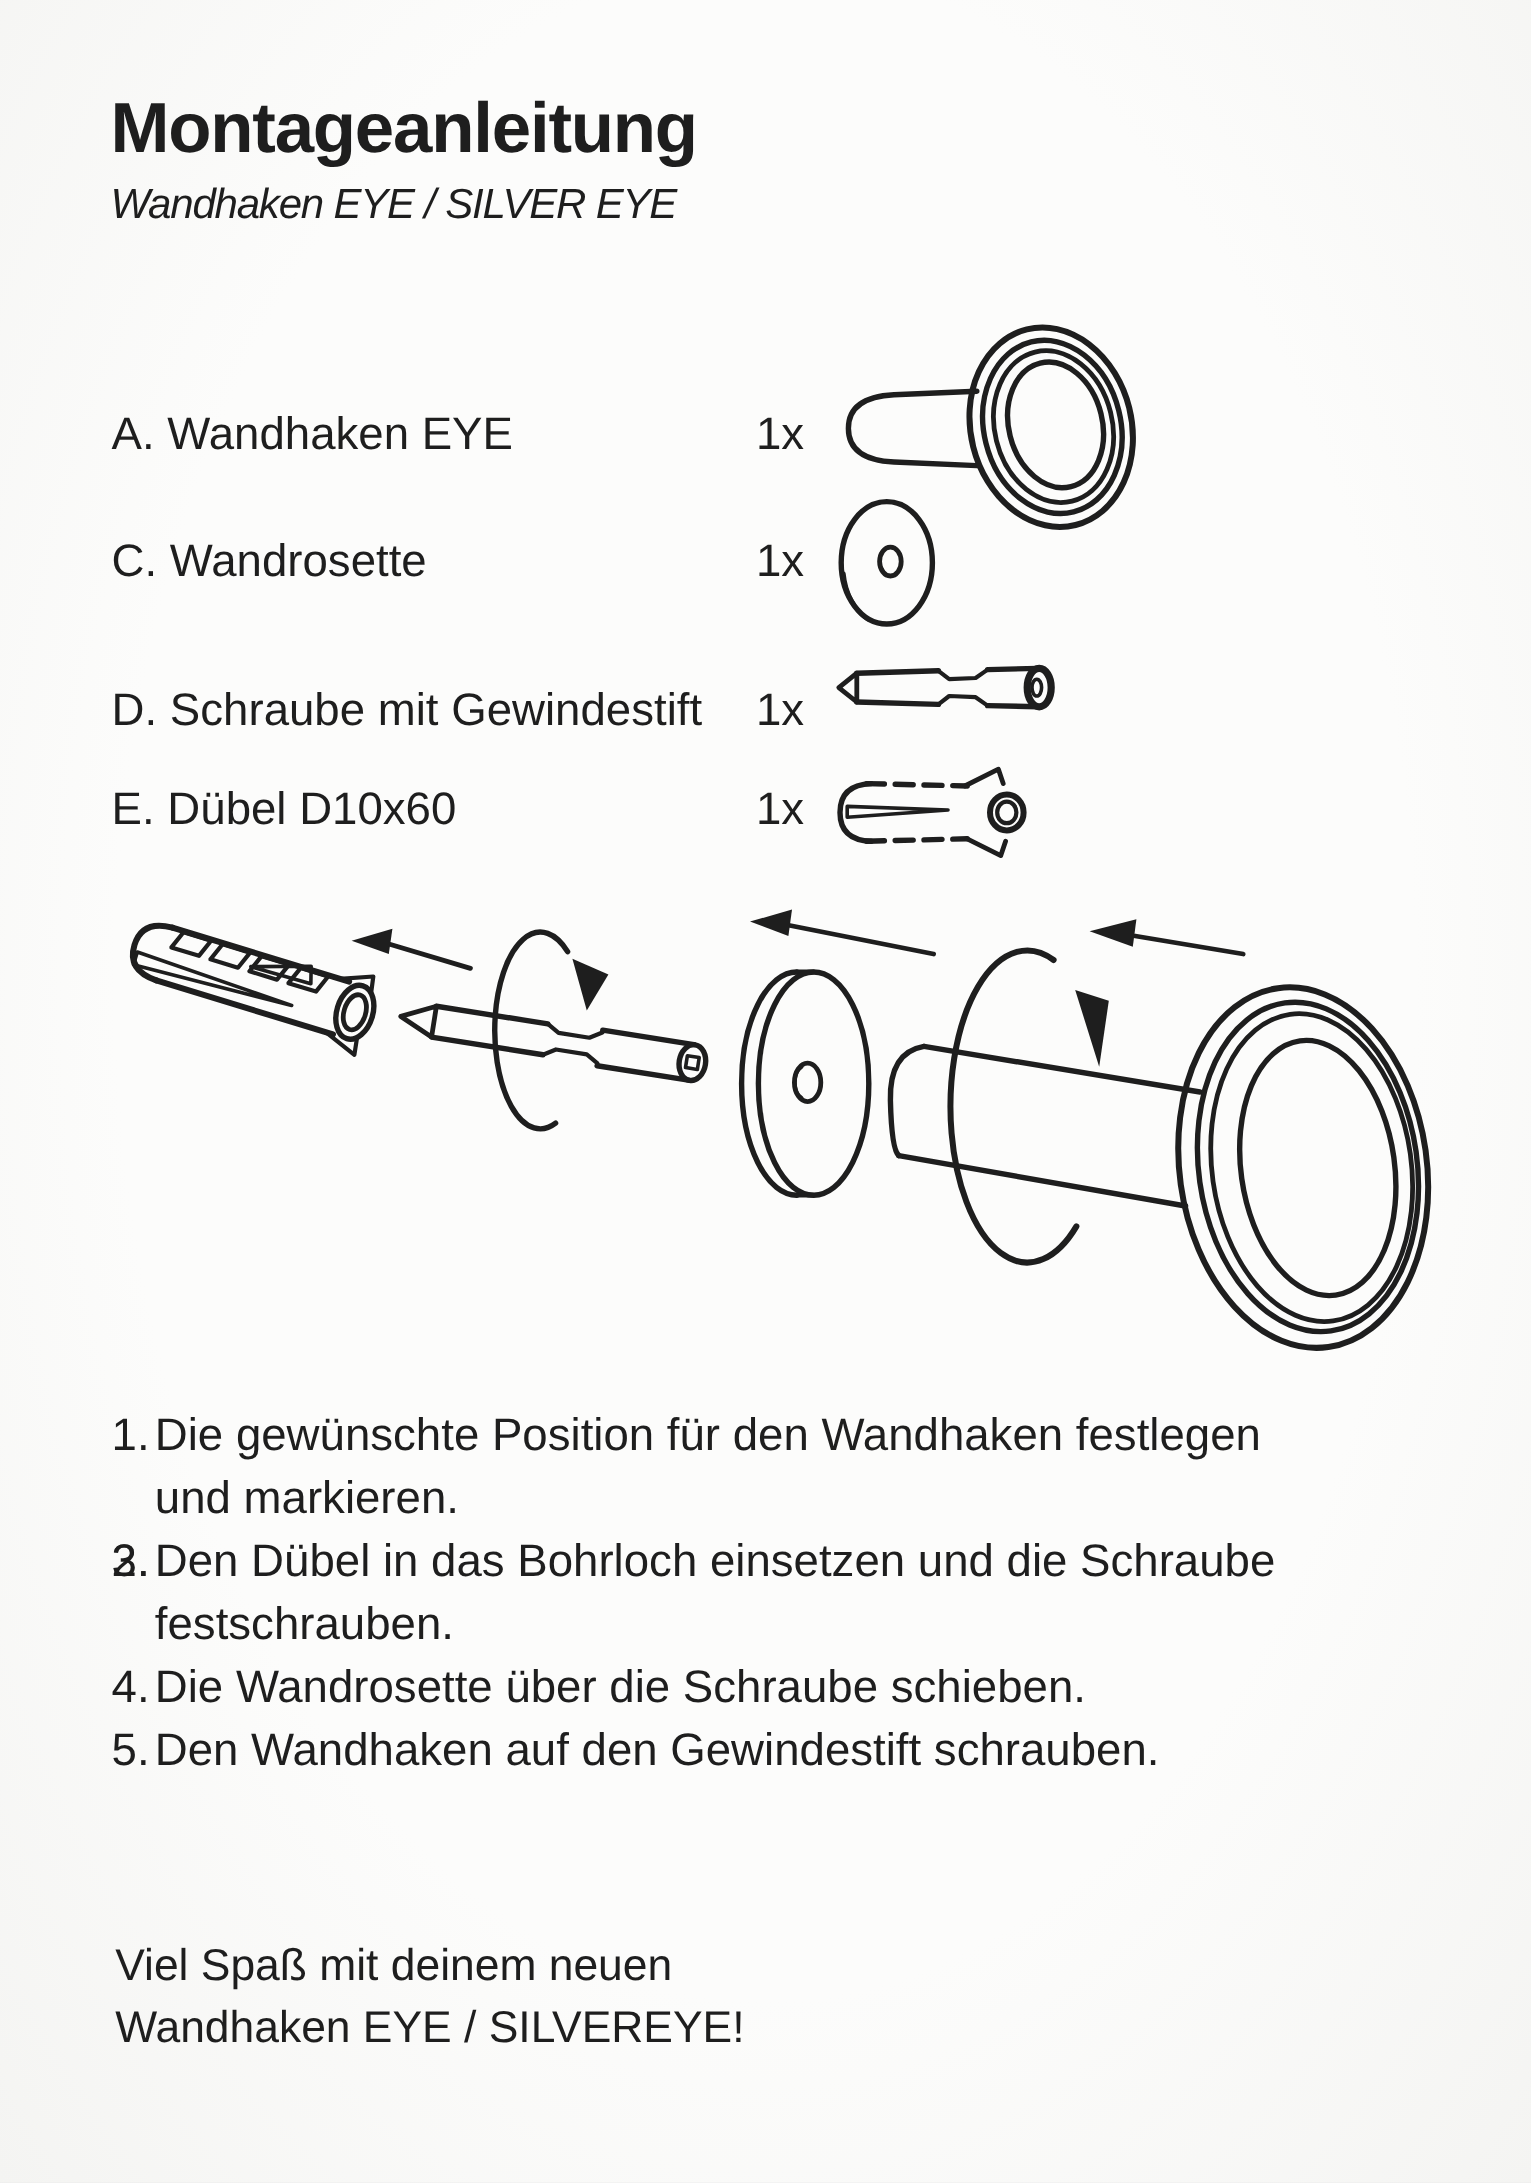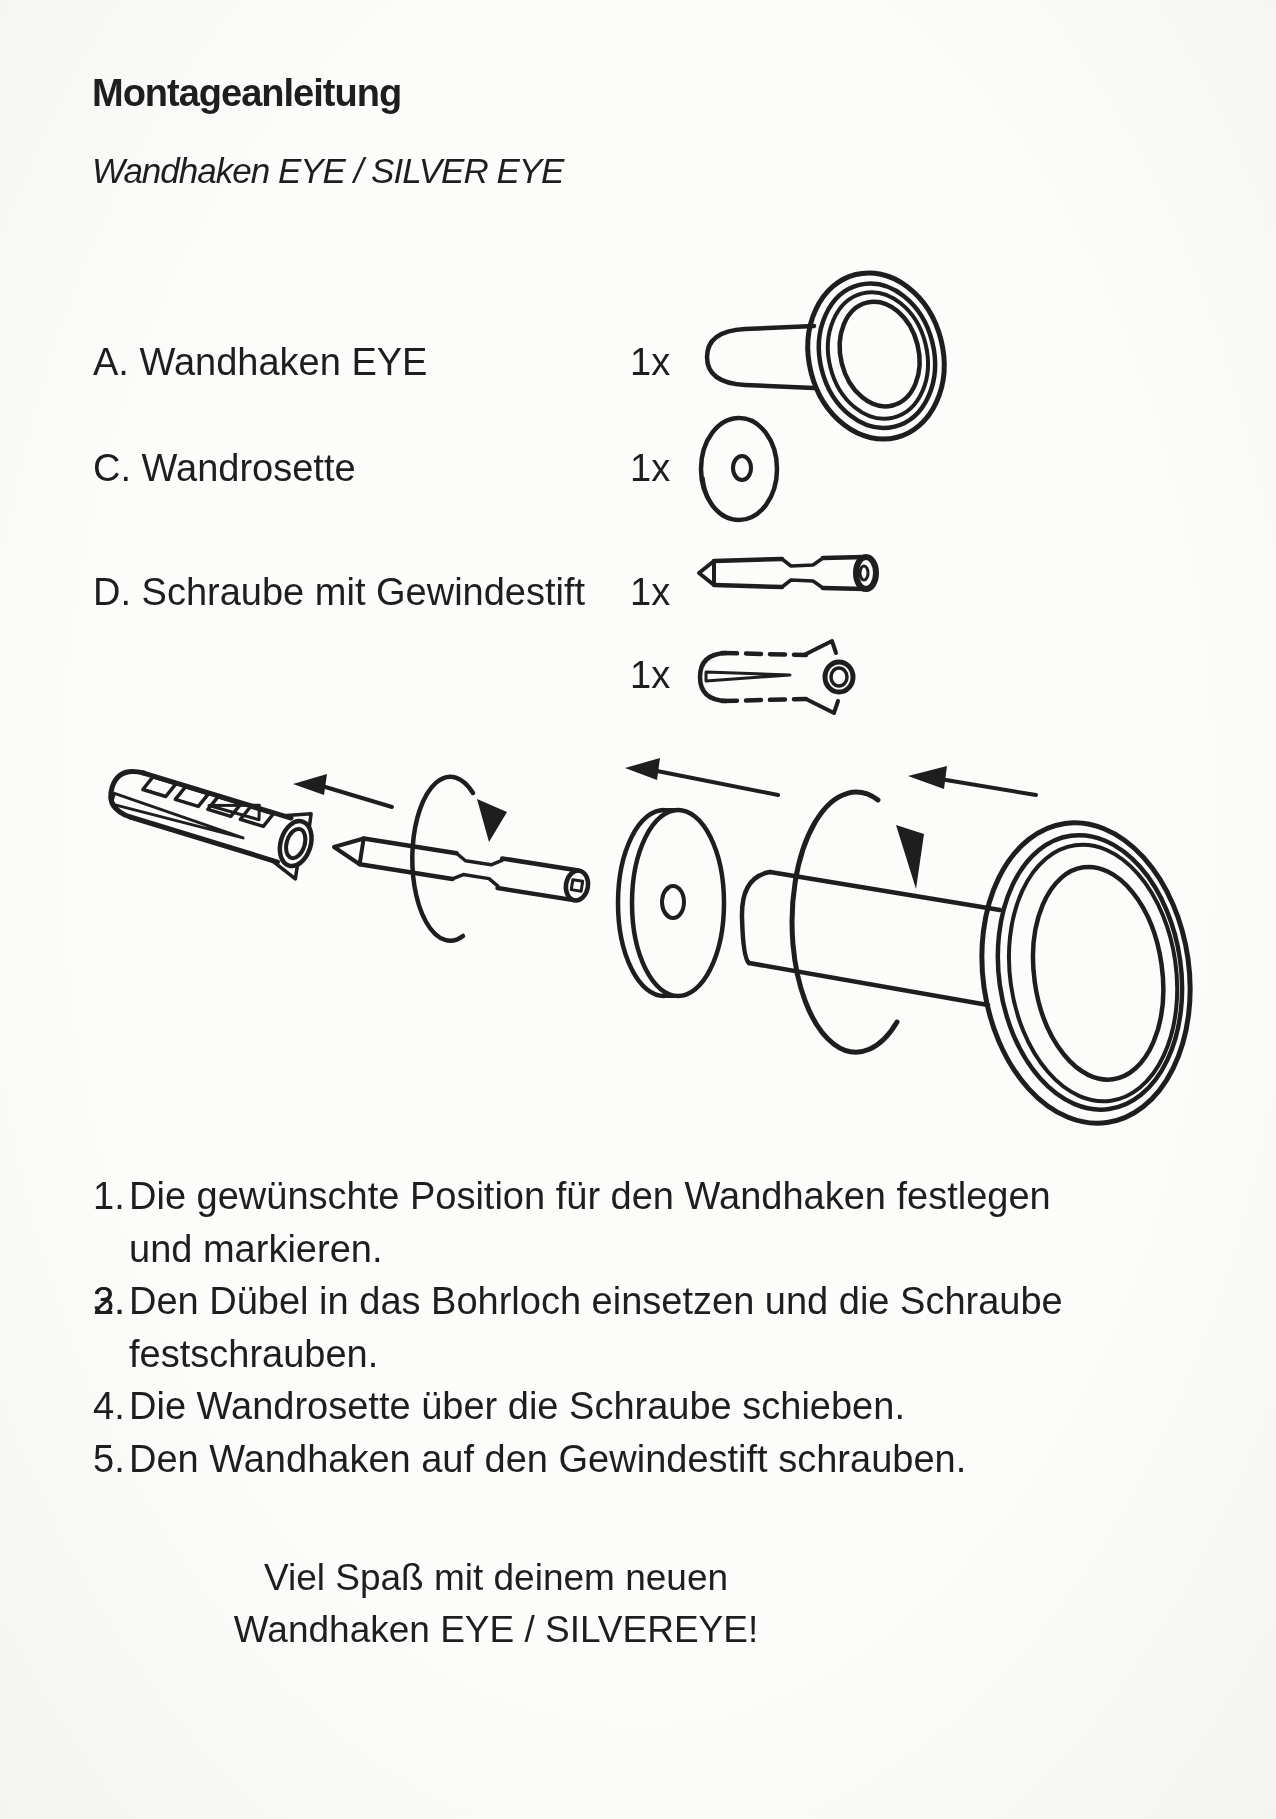--- a/index.html
+++ b/index.html
@@ -7,22 +7,22 @@
     position:relative;
     width:1276px; height:1819px;
     margin:0 auto;
     background:radial-gradient(ellipse at 50% 45%, #fcfcfb 60%, #f4f4f2 100%);
     font-family:"Liberation Sans","DejaVu Sans",sans-serif;
     color:#1e1e1e;
     overflow:hidden;
   }
   .abs { position:absolute; }
   .title {
-    left:92px; top:58px;
-    font-size:38px; font-weight:700; letter-spacing:-1px;
+    left:92px; top:72px;
+    font-size:59px; font-weight:700; letter-spacing:-1px;
     line-height:70px;
   }
   .subtitle {
     left:92px; top:138px;
     font-size:35px; font-style:italic; letter-spacing:-1px;
     line-height:66px;
   }
   .part-row { left:0; width:1276px; height:48px; font-size:38px; line-height:48px; }
   .part-label { position:absolute; left:93px; white-space:nowrap; }
   .part-qty { position:absolute; left:630px; white-space:nowrap; }
@@ -33,22 +33,22 @@
   svg.drawing { position:absolute; left:0; top:0; pointer-events:none; }
   .steps {
     left:93px; top:1170px; width:1080px;
     margin:0; padding:0; list-style:none;
     font-size:38px; line-height:52.5px;
   }
   .steps li { position:relative; padding-left:36px; }
   .step-num { position:absolute; left:0; top:0; }
   .step-text { white-space:pre-line; }
   .closing {
-    left:96px; top:1552px; width:800px;
-    text-align:center; font-size:37px; line-height:52px;
+    left:96px; top:1612px; width:800px;
+    font-size:37px; line-height:52px;
   }
 </style>
 </head>
 <body>
 
 <div class="page">
 
   <div class="abs title">Montageanleitung</div>
   <div class="abs subtitle">Wandhaken EYE / SILVER EYE</div>
 
@@ -58,20 +58,21 @@
   </div>
   <div class="abs part-row row-c">
     <span class="part-label">C. Wandrosette</span>
     <span class="part-qty">1x</span>
   </div>
   <div class="abs part-row row-d">
     <span class="part-label">D. Schraube mit Gewindestift</span>
     <span class="part-qty">1x</span>
   </div>
   <div class="abs part-row row-e">
+    <span class="part-label">E. Dübel D10x60</span>
     <span class="part-qty">1x</span>
   </div>
 
   <svg class="drawing" width="1276" height="1819" viewBox="0 0 1276 1819" fill="none" stroke="#1e1e1e" stroke-linecap="round" stroke-linejoin="round">
 
     <g>
       <path d="M814,326 L745,329 Q707,331 707,357 Q707,383 745,385 L814,388" stroke-width="4.5"></path>
       <g transform="rotate(-14 876 356)">
         <ellipse cx="876" cy="356" rx="67" ry="84" stroke-width="5"></ellipse>
         <ellipse cx="877" cy="356" rx="57" ry="73" stroke-width="4.5"></ellipse>

